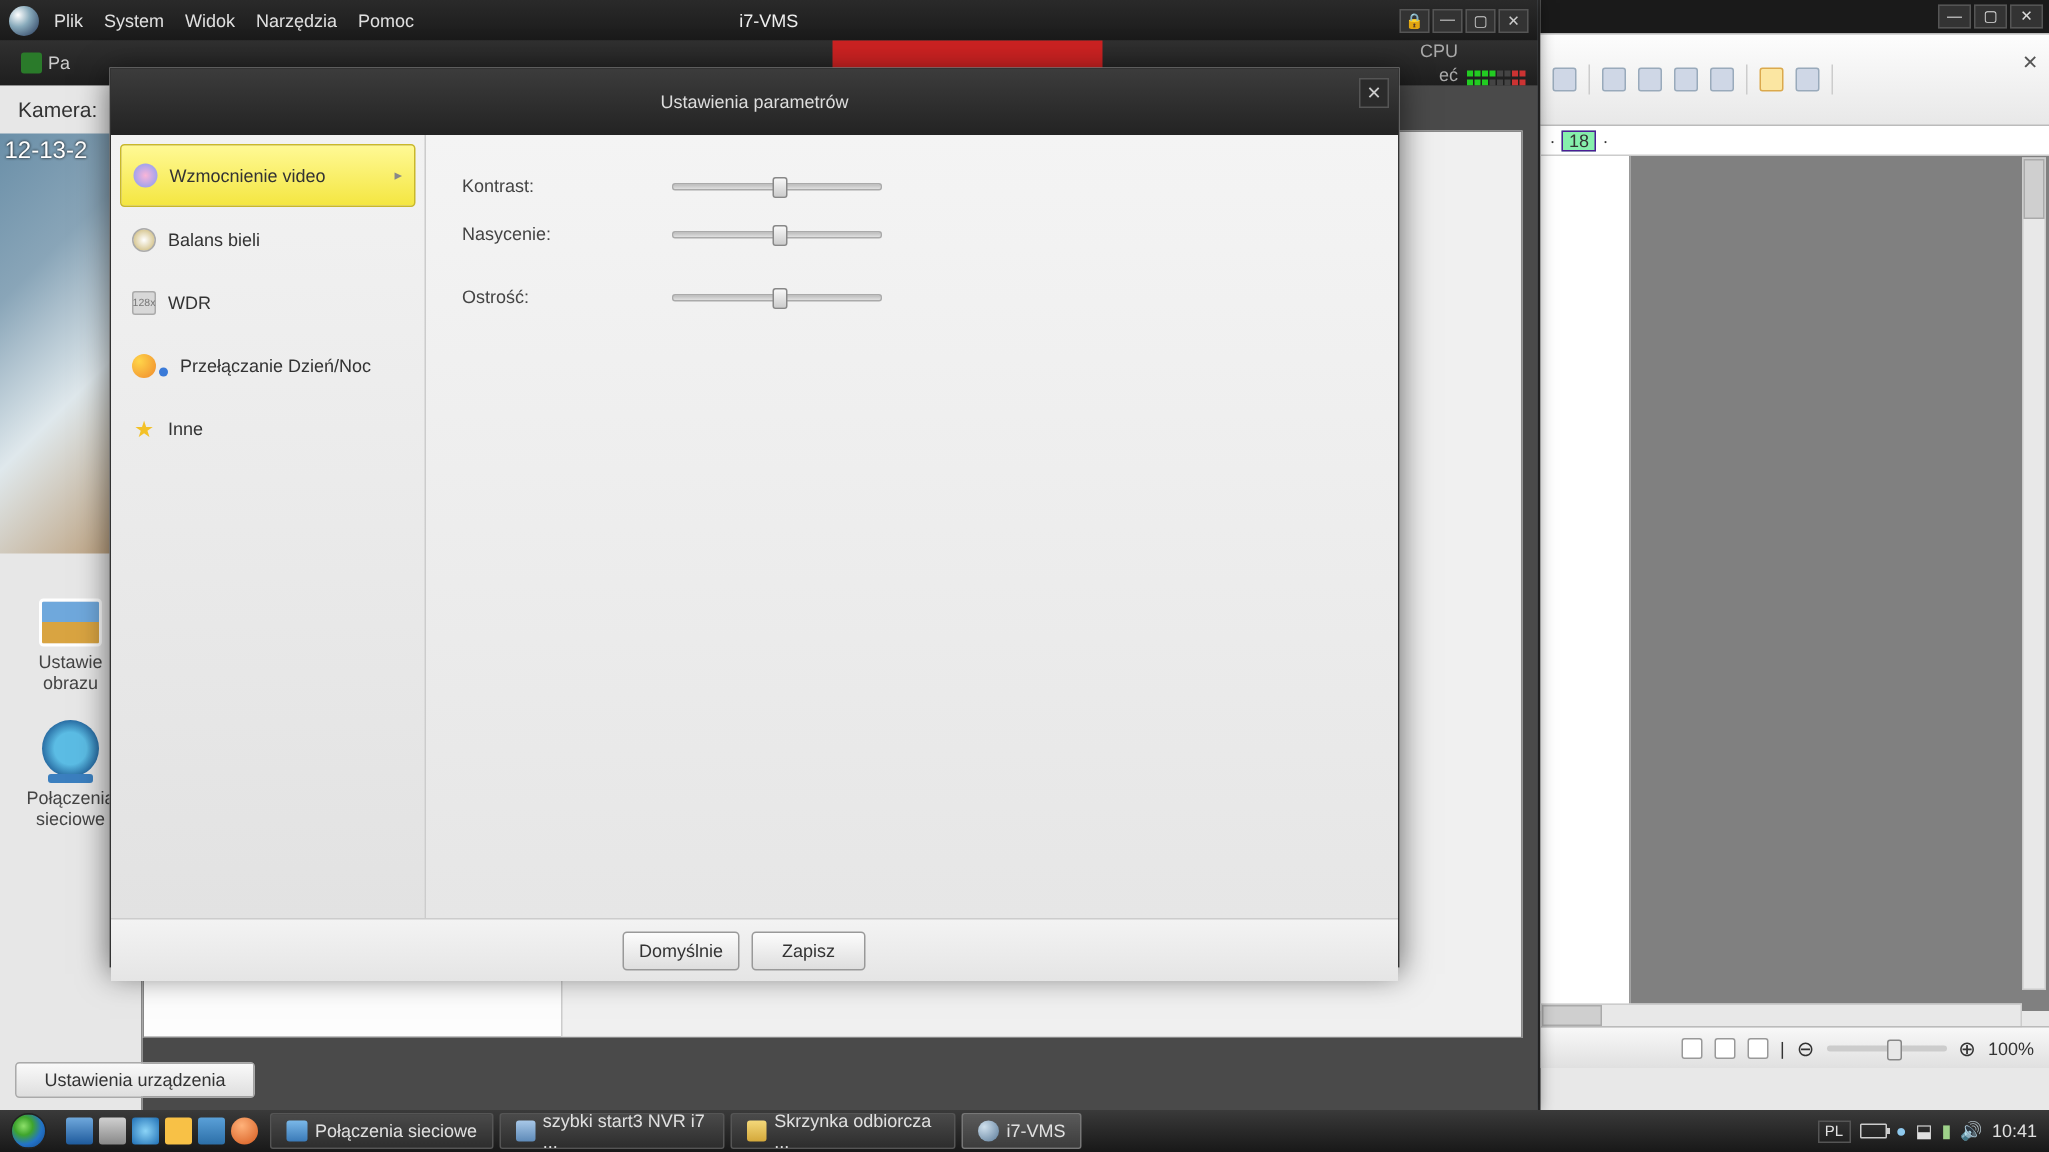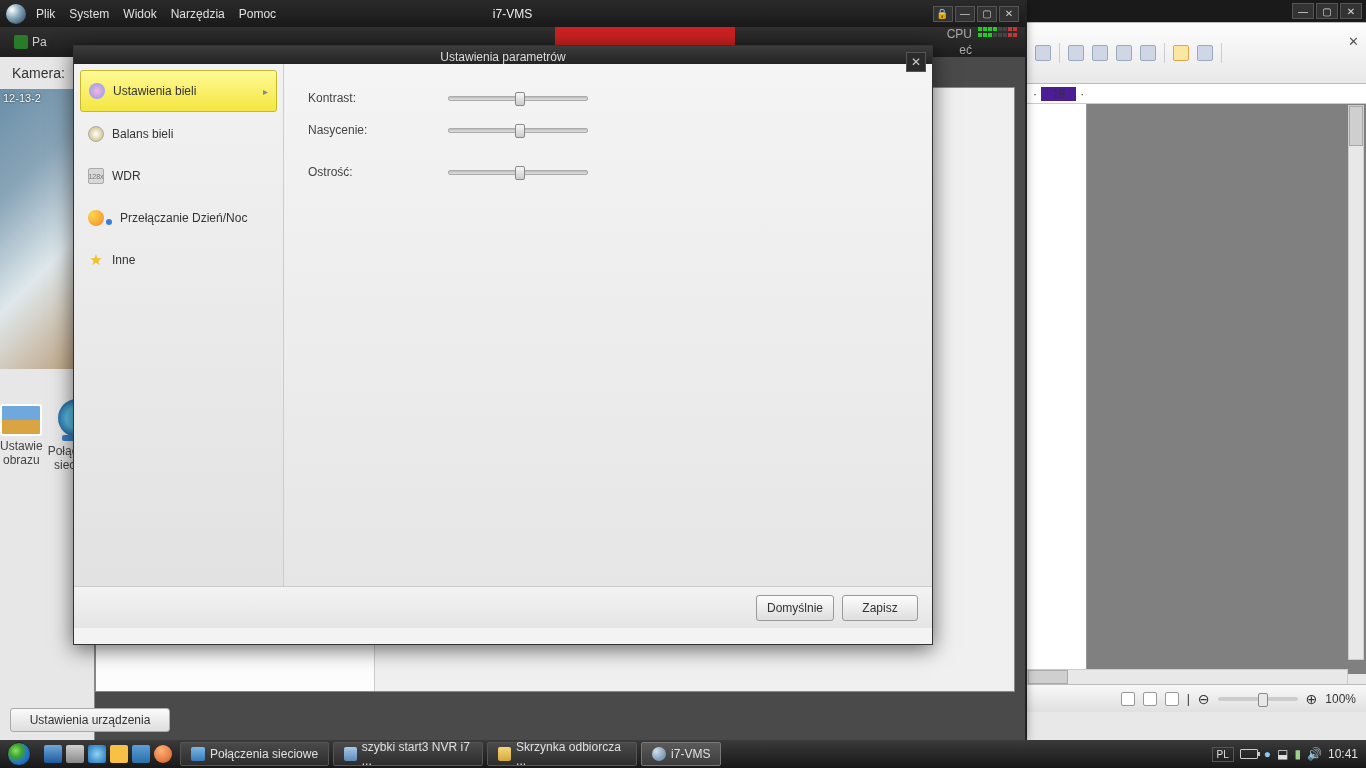--- a/index.html
+++ b/index.html
@@ -11,21 +11,21 @@
 
 .bg-window { position: absolute; top: 0; left: 1025px; width: 341px; height: 740px; background: #E8E8E8; border-left: 2px solid #2b2b2b; }
 .bg-window-titlebar { height: 22px; background: #1a1a1a; display: flex; justify-content: flex-end; align-items: center; padding-right: 4px; gap: 2px; }
 .bg-window-titlebar .ctrl { width: 22px; height: 16px; background: #333; border: 1px solid #555; display:flex;align-items:center;justify-content:center;color:#ddd;font-size:10px; }
 .bg-window-close { position: absolute; top: 34px; right: 6px; width: 12px; height: 12px; color:#555; font-size:13px; cursor:pointer; }
 .bg-toolbar { height: 62px; background: linear-gradient(#fdfdfd,#e8e8e8); border-bottom: 1px solid #bbb; border-top: 1px solid #bbb; display:flex; flex-wrap:wrap; align-items:center; padding: 4px 8px; gap: 8px; }
 .bg-toolbar .ticon { width:16px; height:16px; background:#cfd7e6; border:1px solid #9ab; border-radius:2px; }
 .bg-toolbar .ticon.o { background:#fbe6a2; border-color:#dba94d; }
 .bg-toolbar .sep { width:1px; height:20px; background:#ccc; }
 .bg-ruler { height: 20px; background: #fff; border-bottom:1px solid #ccc; display:flex; align-items:center; padding-left:6px; font-size:10px; color:#333; gap:4px;}
-.bg-ruler-box { border:7px solid #4c1d95;background:#86efac;padding:0 4px;height:14px;display:flex;align-items:center;}
+.bg-ruler-box { border:1px solid #4c1d95;background:#86efac;padding:0 4px;height:14px;display:flex;align-items:center;}
 .bg-docarea { display:flex; height: 570px; }
 .bg-page { width: 60px; background: #fff; border-right: 1px solid #999; }
 .bg-surround { flex:1; background: #808080; }
 .bg-scroll-v { position:absolute; right:2px; top:105px; width:16px; height:555px; background:#e8e8e8; border:1px solid #ccc; }
 .bg-scroll-v-thumb { position:absolute; top:0; width:100%; height:40px; background:#cfcfcf; border:1px solid #aaa; }
 .bg-scroll-h { position:absolute; bottom:55px; left:0; right:18px; height:16px; background:#e8e8e8; border:1px solid #ccc;}
 .bg-scroll-h-thumb { position:absolute; left:0; width:40px; height:100%; background:#cfcfcf; border:1px solid #aaa;}
 .bg-status { position:absolute; bottom:28px; left:0; right:0; height:28px; background: linear-gradient(#f8f8f8,#e0e0e0); border-top:1px solid #bbb; display:flex; align-items:center; justify-content:flex-end; padding:0 10px; gap:8px; font-size:11px; color:#333;}
 .bg-status .sicon { width:14px;height:14px;border:1px solid #999;background:#fff;border-radius:2px;}
 .bg-zoom-slider { width:80px;height:4px;background:#ccc;border-radius:2px;position:relative;}
@@ -38,48 +38,48 @@
 .vms-menu { display: flex; gap: 14px; }
 .vms-menu span { cursor: pointer; }
 .vms-title-center { position:absolute; left:50%; transform:translateX(-50%); font-weight:500; color:#eee;}
 .vms-winctrls { margin-left: auto; display:flex; gap:2px; }
 .vms-winctrls div { width:20px; height:16px; background:#333; border:1px solid #555; display:flex;align-items:center;justify-content:center;color:#ccc;font-size:10px;cursor:pointer;}
 
 .vms-tabbar { height: 30px; background: linear-gradient(#303030,#1e1e1e); display:flex; align-items:center; padding: 0 8px; color:#ccc; gap:12px; position:relative;}
 .vms-tab { display:flex; align-items:center; gap:4px; padding: 3px 6px; }
 .vms-tab-icon { width:14px;height:14px;background:#2a7a2a;border-radius:2px;}
 .vms-tabbar .redtab { position:absolute; left:555px; top:0; width:180px; height:28px; background:#c22; }
-.vms-stats { margin-left:auto; font-size:10px; color:#aaa; display:flex; align-items:flex-start; gap:6px;}
+.vms-stats { margin-left:auto; font-size:10px; color:#aaa; display:flex; align-items:flex-end; gap:6px;}
 .vms-meter { display:flex; flex-direction:column; gap:2px; }
 .vms-meter-row { display:flex; gap:1px; }
 .vms-meter-led { width:4px;height:4px;background:#2c2;}
 .vms-meter-led.off{background:#444;}
 .vms-meter-led.r{background:#c33;}
 
 .vms-body { position:absolute; top:57px; left:0; right:0; bottom:0; background:#4a4a4a;}
 .vms-leftbar { position:absolute; left:0; top:0; width:95px; height:100%; background: #e7e7e7; border-right:1px solid #888;}
 .vms-kamera-lbl { padding:8px 12px; color:#333; font-size:14px;}
 .vms-preview { width:95px; height:280px; background: linear-gradient(135deg,#6a8fa8 0%,#89a5b8 30%,#dfe8ec 60%,#b8976f 100%); position:relative;}
-.vms-preview-ts { position:absolute; top:3px; left:3px; color:#fff; font-size:11px; text-shadow:0 0 2px #000;}
-.left-icons { display:flex; align-items:center; gap:5px; padding-top:30px;}
+.vms-preview-ts { position:absolute; top:3px; left:3px; color:#fff; font-size:16px; text-shadow:0 0 2px #000;}
+.left-icons { display:flex; flex-direction:column; align-items:center; gap:18px; padding-top:30px;}
 .left-icon { display:flex; flex-direction:column; align-items:center; text-align:center; font-size:10px; color:#444; cursor:pointer; width:80px;}
 .left-icon .thumb { width:42px; height:32px; border-radius:3px; margin-bottom:3px;}
 .thumb1 { background: linear-gradient(#6fa8dc 50%, #d9a441 50%); border:2px solid #fff;}
 .thumb2 { background: linear-gradient(#ffd966 60%, #3d85c6 60%); border:2px solid #fff;}
 .thumb3 { width:38px;height:38px;border-radius:50%;background: radial-gradient(circle,#5bbce4 40%,#2a6fa5 70%);}
 .thumb3-base{width:30px;height:6px;background:#3b7fbf;border-radius:2px;margin-top:-2px;}
 
 .bottom-button { position:absolute; bottom:8px; left:10px; width:160px; height:24px; background: linear-gradient(#fafafa,#dedede); border:1px solid #aaa; border-radius:3px; display:flex;align-items:center;justify-content:center;color:#333;font-size:11px;cursor:pointer;}
 
 .vms-main-area { position:absolute; left:95px; top:30px; right:10px; bottom:48px; background:#fdfdfd; border:1px solid #888;}
 .gray-inner { position:absolute; left:278px; top:0; right:0; bottom:0; background:#f0f0f0; border-left:1px solid #ccc;}
 
 
 .dialog { position:absolute; left:73px; top:45px; width:860px; height:600px; background:#f3f3f3; border:1px solid #333; box-shadow: 0 4px 20px rgba(0,0,0,0.6); z-index:50;}
-.dialog-title { height:18px; background: linear-gradient(#3c3c3c,#232323); color:#ddd; display:flex; align-items:flex-end; justify-content:center; position:relative; font-size:12px;}
+.dialog-title { height:44px; background: linear-gradient(#3c3c3c,#232323); color:#ddd; display:flex; align-items:center; justify-content:center; position:relative; font-size:12px;}
 .dialog-close { position:absolute; right:6px; top:6px; width:20px; height:20px; background:#2b2b2b; border:1px solid #555; color:#ccc; display:flex;align-items:center;justify-content:center;font-size:12px;cursor:pointer;}
 .dialog-body { display:flex; height: calc(100% - 34px - 42px); background:#ededed;}
 .dialog-sidebar { width:210px; background: linear-gradient(#f2f2f2,#e2e2e2); border-right:1px solid #ccc; padding: 6px;}
 .side-item { display:flex; align-items:center; gap:8px; padding: 12px 8px; color:#333; cursor:pointer; font-size:12px; border-radius:3px; margin-bottom:2px;}
 .side-item.active { background: linear-gradient(#fff995,#f4e641); border:1px solid #c9b82a; position:relative;}
 .side-item.active::after { content:"▸"; position:absolute; right:8px; color:#888; font-size:10px;}
 .s-icon { width:16px; height:16px; border-radius:50%;}
 .ic1{background: radial-gradient(circle,#fab5d8,#7e9bf6);}
 .ic2{background: radial-gradient(circle,#fff,#c8b26a);border:1px solid #aaa;}
 .ic3{background: radial-gradient(circle,#ffe27a,#f0a020);}
@@ -92,21 +92,21 @@
 
 .dialog-content { flex:1; padding: 18px 24px; background: linear-gradient(#f4f4f4,#e6e6e6);}
 .param-row { display:flex; align-items:center; height:32px; }
 .param-label { width:140px; color:#444; }
 .param-label.disabled { color:#aaa; }
 .slider { width:140px; height:5px; background: linear-gradient(#bdbdbd,#e0e0e0); border:1px solid #aaa; border-radius:2px; position:relative;}
 .slider-thumb { position:absolute; top:-5px; width:10px; height:14px; background: linear-gradient(#f8f8f8,#ccc); border:1px solid #888; border-radius:2px;}
 .slider.disabled { opacity:0.7; }
 .slider.disabled .slider-thumb { left: calc(100% - 11px); }
 
-.dialog-footer { height:42px; border-top:1px solid #ccc; background: linear-gradient(#f3f3f3,#e5e5e5); display:flex; align-items:center; justify-content:flex-end; padding-right:14px; gap:8px;}
+.dialog-footer { height:42px; border-top:1px solid #ccc; background: linear-gradient(#f3f3f3,#e5e5e5); display:flex; align-items:center; justify-content:center; padding-right:14px; gap:8px;}
 .dlg-btn { min-width:76px; height:26px; background: linear-gradient(#fcfcfc,#dedede); border:1px solid #999; border-radius:3px; color:#333; display:flex;align-items:center;justify-content:center;font-size:12px;cursor:pointer; padding:0 10px;}
 
 
 .taskbar { position:absolute; bottom:0; left:0; right:0; height:28px; background: linear-gradient(#3a3a3a,#181818); display:flex; align-items:center; z-index:100;}
 .start-btn { width:38px; height:28px; display:flex;align-items:center;justify-content:center;}
 .start-orb { width:24px;height:24px;border-radius:50%;background: radial-gradient(circle at 35% 35%, #8de06a 0%, #3fa52d 30%, #2373c8 60%, #154a8a 100%); border:1px solid #222;}
 .quick-launch { display:flex; align-items:center; gap:4px; padding:0 6px; }
 .ql-icon { width:18px; height:18px; border-radius:2px; }
 .ql1{background:linear-gradient(#6fa8dc,#1e5a9c);}
 .ql2{background:linear-gradient(#d0d0d0,#888);}
@@ -265,21 +265,21 @@
 
   <div class="dialog">
     <div class="dialog-title">
       <span>Ustawienia parametrów</span>
       <div class="dialog-close">✕</div>
     </div>
     <div class="dialog-body">
       <div class="dialog-sidebar">
         <div class="side-item active">
           <div class="s-icon ic1"></div>
-          <span>Ustawienia bieli</span>
+          <span>Wzmocnienie video</span>
         </div>
         <div class="side-item">
           <div class="s-icon ic2"></div>
           <span>Balans bieli</span>
         </div>
         <div class="side-item">
           <div class="s-icon ic4">128x</div>
           <span>WDR</span>
         </div>
         <div class="side-item">

